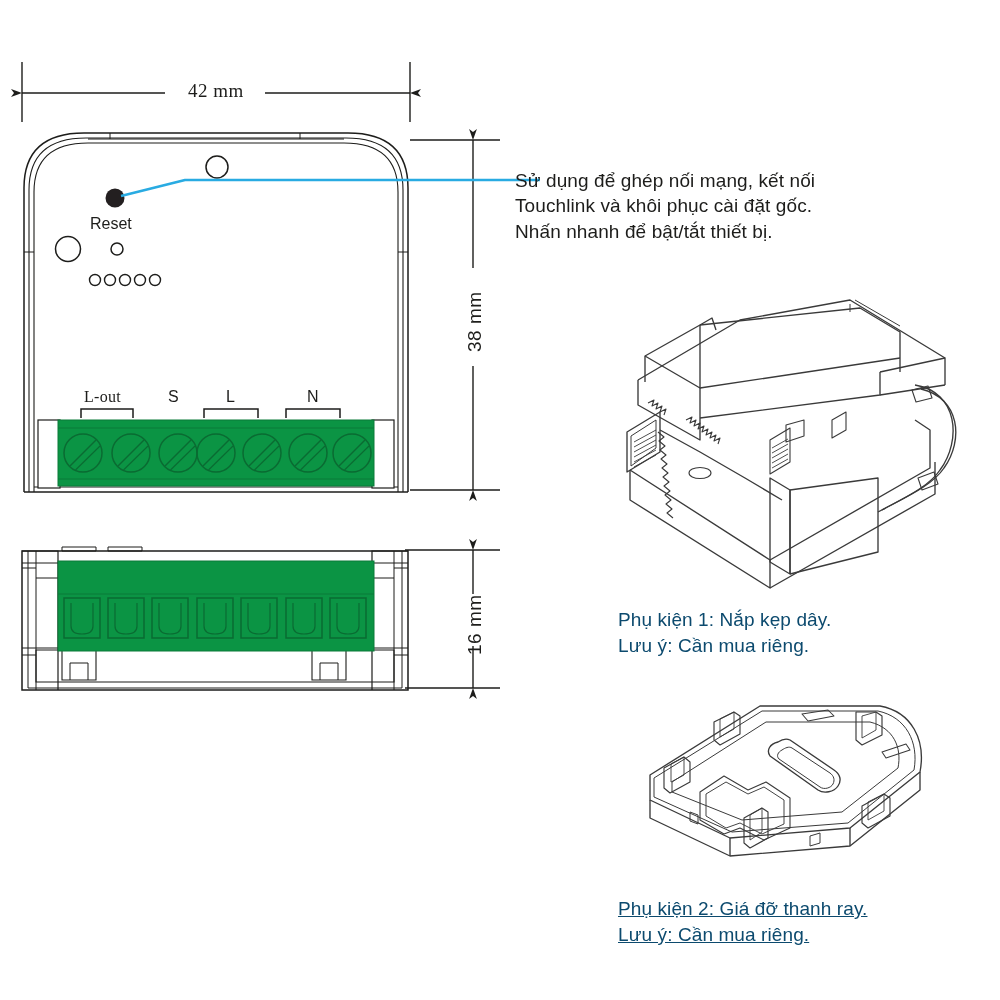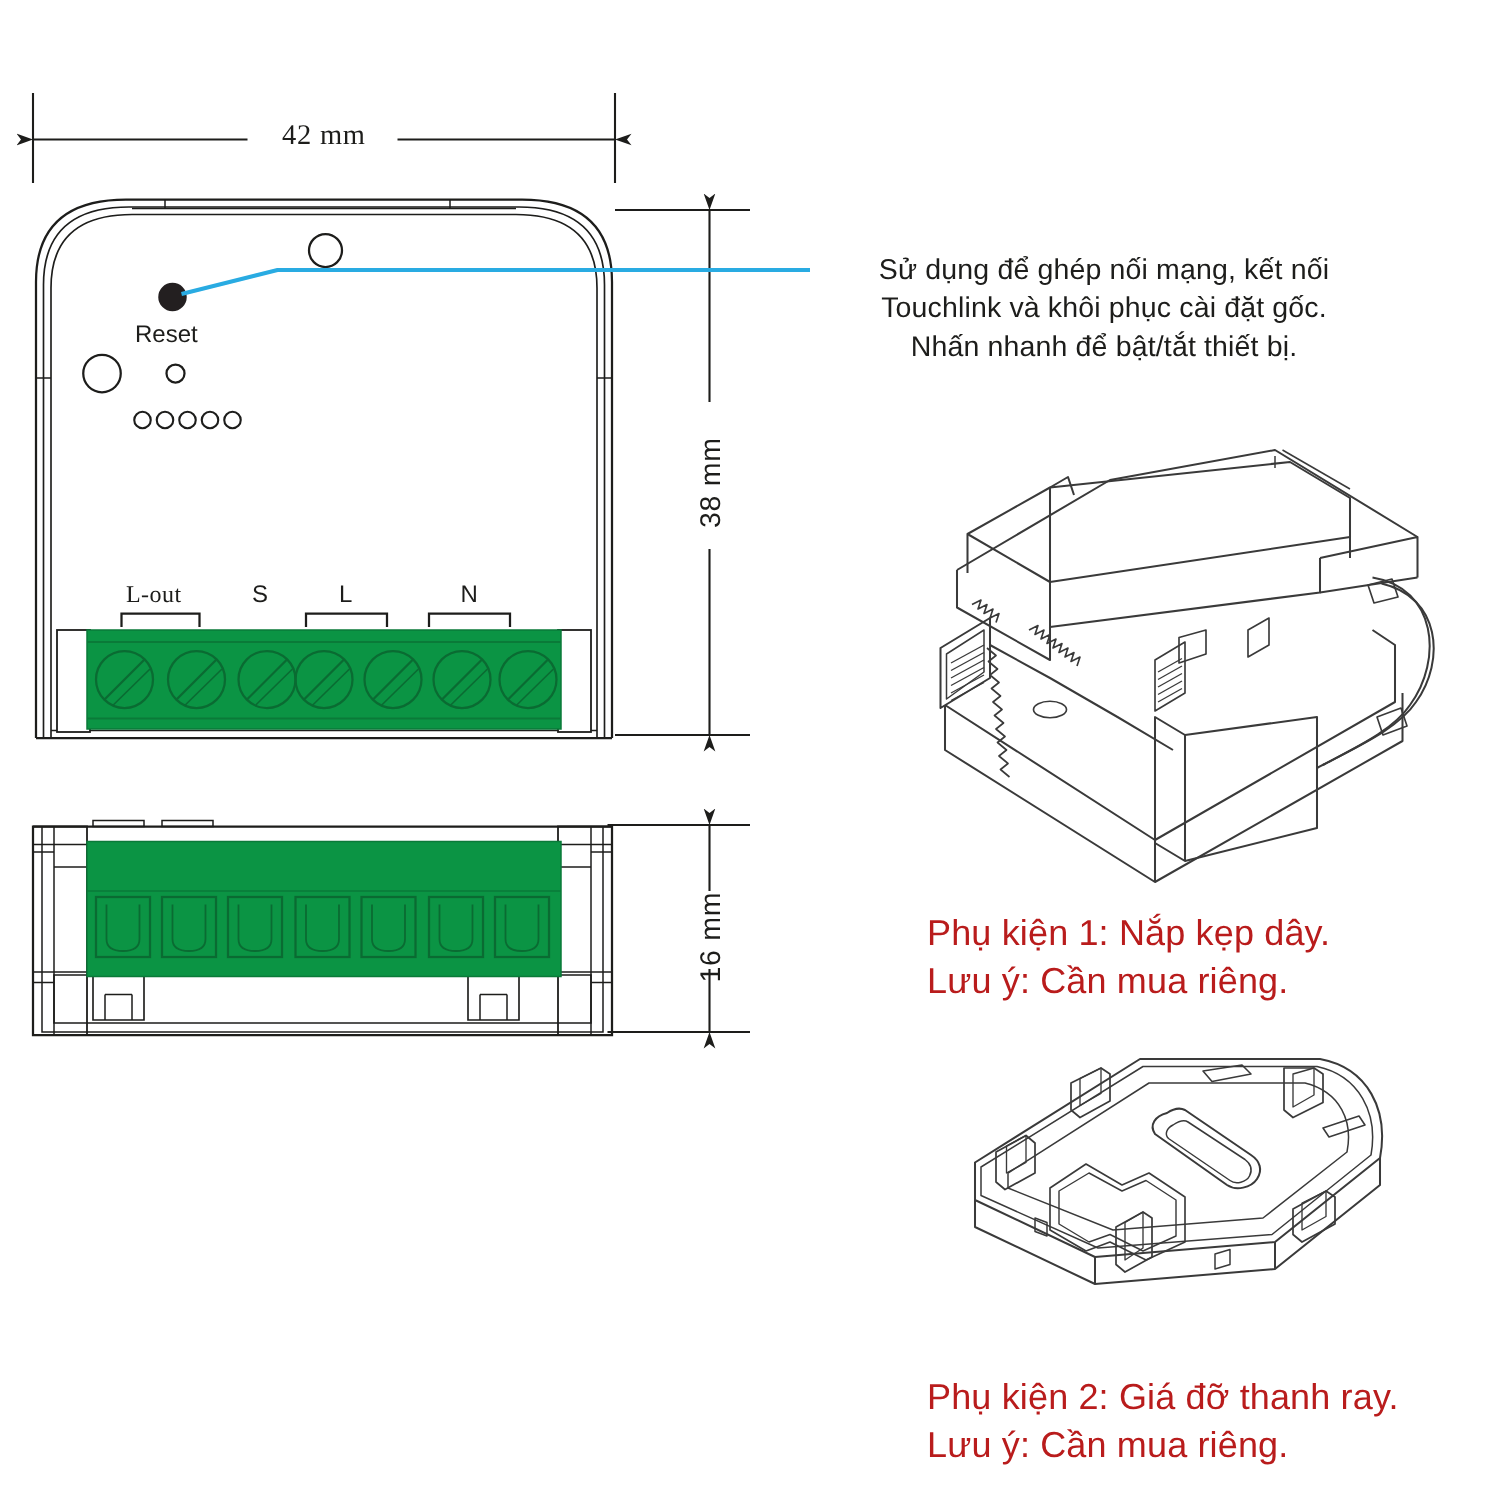--- a/index.html
+++ b/index.html
@@ -50,23 +50,23 @@
   .callout {
     position: absolute;
     font-size: 19px;
     line-height: 1.34;
     color: #1d1d1b;
     white-space: pre-line;
     letter-spacing: 0.1px;
   }
   .caption {
     position: absolute;
-    font-size: 24px;
+    font-size: 19px;
     line-height: 1.35;
-    color: #b91c1c;
+    color: #0c4a6e;
     white-space: pre-line;
     letter-spacing: 0.1px;
   }
 </style>
 </head>
 <body>
 
 <div id="sheet">
 
   <svg width="1000" height="1000" viewBox="0 0 1000 1000" style="position:absolute;left:0;top:0;">
@@ -386,23 +386,23 @@
   <div class="txt reset-label" style="left:90px; top:215px;">Reset</div>
 
   <div class="txt term-label" style="left:84px; top:388px;font-family:Liberation Serif, serif;">L-out</div>
 
   <div class="txt term-label" style="left:168px; top:388px;">S</div>
 
   <div class="txt term-label" style="left:226px; top:388px;">L</div>
 
   <div class="txt term-label" style="left:307px; top:388px;">N</div>
 
-  <div class="callout" style="left:526px; top:168px; width:420px;text-align:center;">Sử dụng để ghép nối mạng, kết nối
+  <div class="callout" style="left:515px; top:168px; width:420px;">Sử dụng để ghép nối mạng, kết nối
 Touchlink và khôi phục cài đặt gốc.
 Nhấn nhanh để bật/tắt thiết bị.</div>
 
   <div class="caption" style="left:618px; top:607px; width:360px;">Phụ kiện 1: Nắp kẹp dây.
 Lưu ý: Cần mua riêng.</div>
 
-  <div class="caption" style="left:618px; top:916px; width:360px;">Phụ kiện 2: Giá đỡ thanh ray.
+  <div class="caption" style="left:618px; top:896px; width:360px;text-decoration:underline;">Phụ kiện 2: Giá đỡ thanh ray.
 Lưu ý: Cần mua riêng.</div>
 
 </div>
 
 </body></html>

